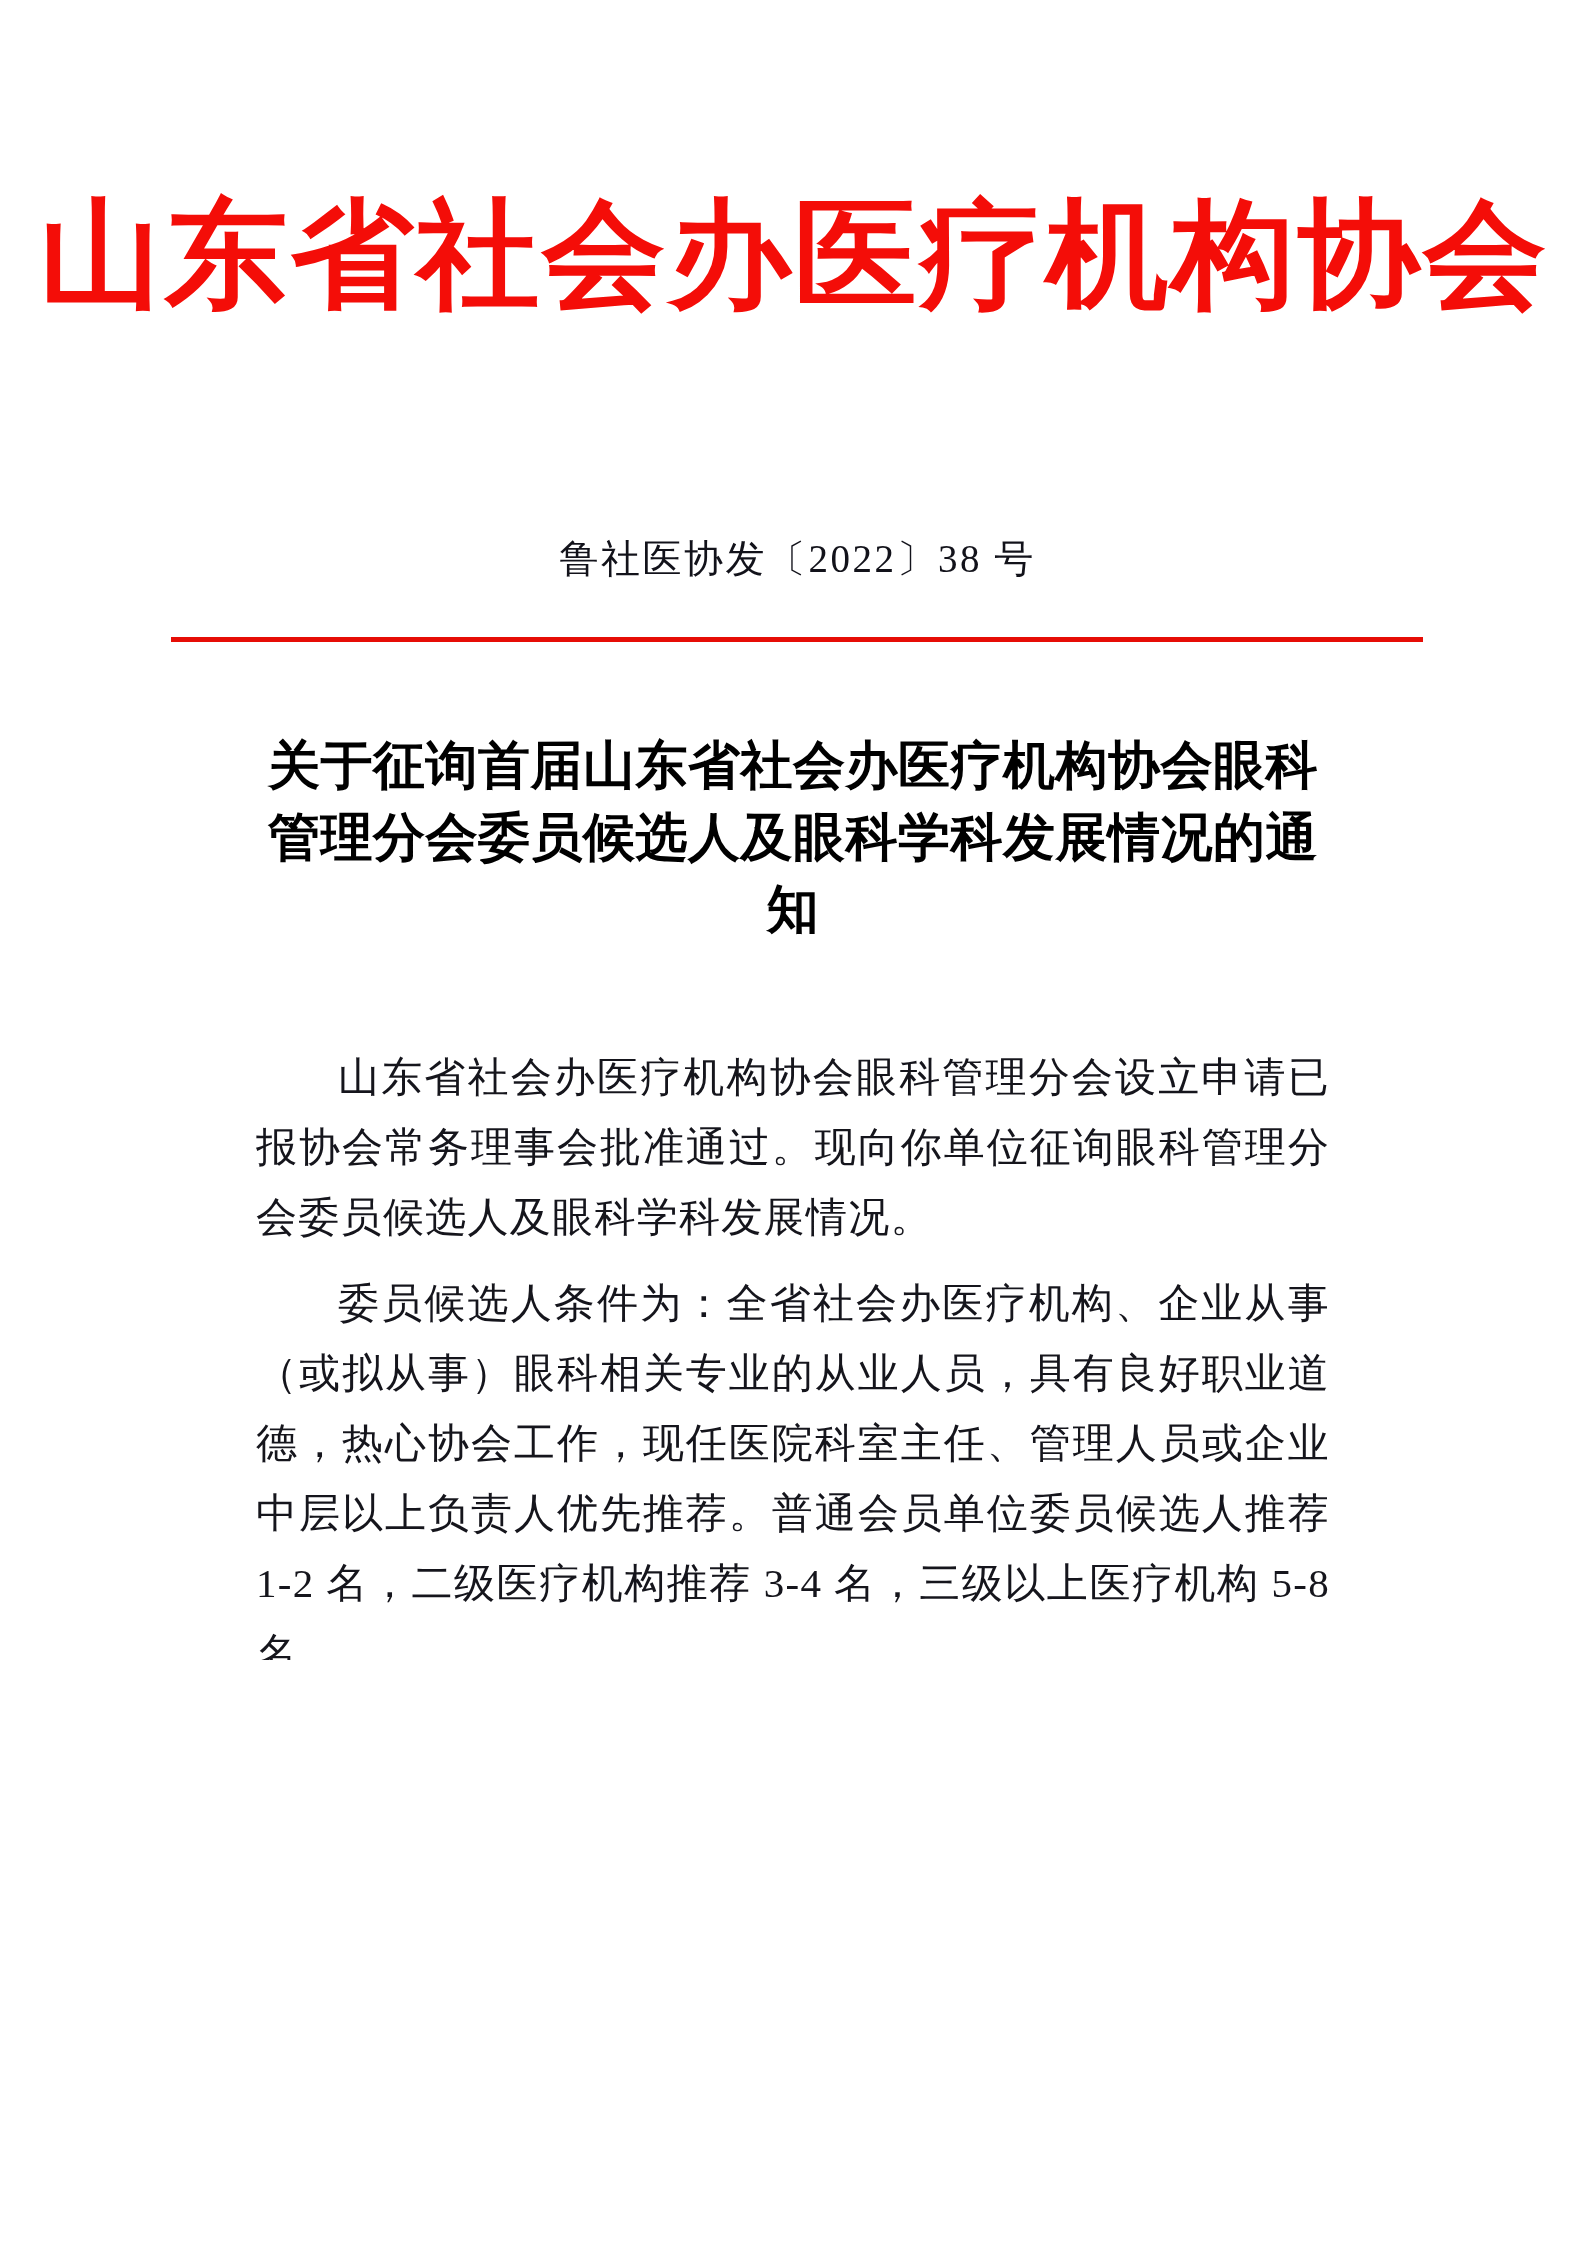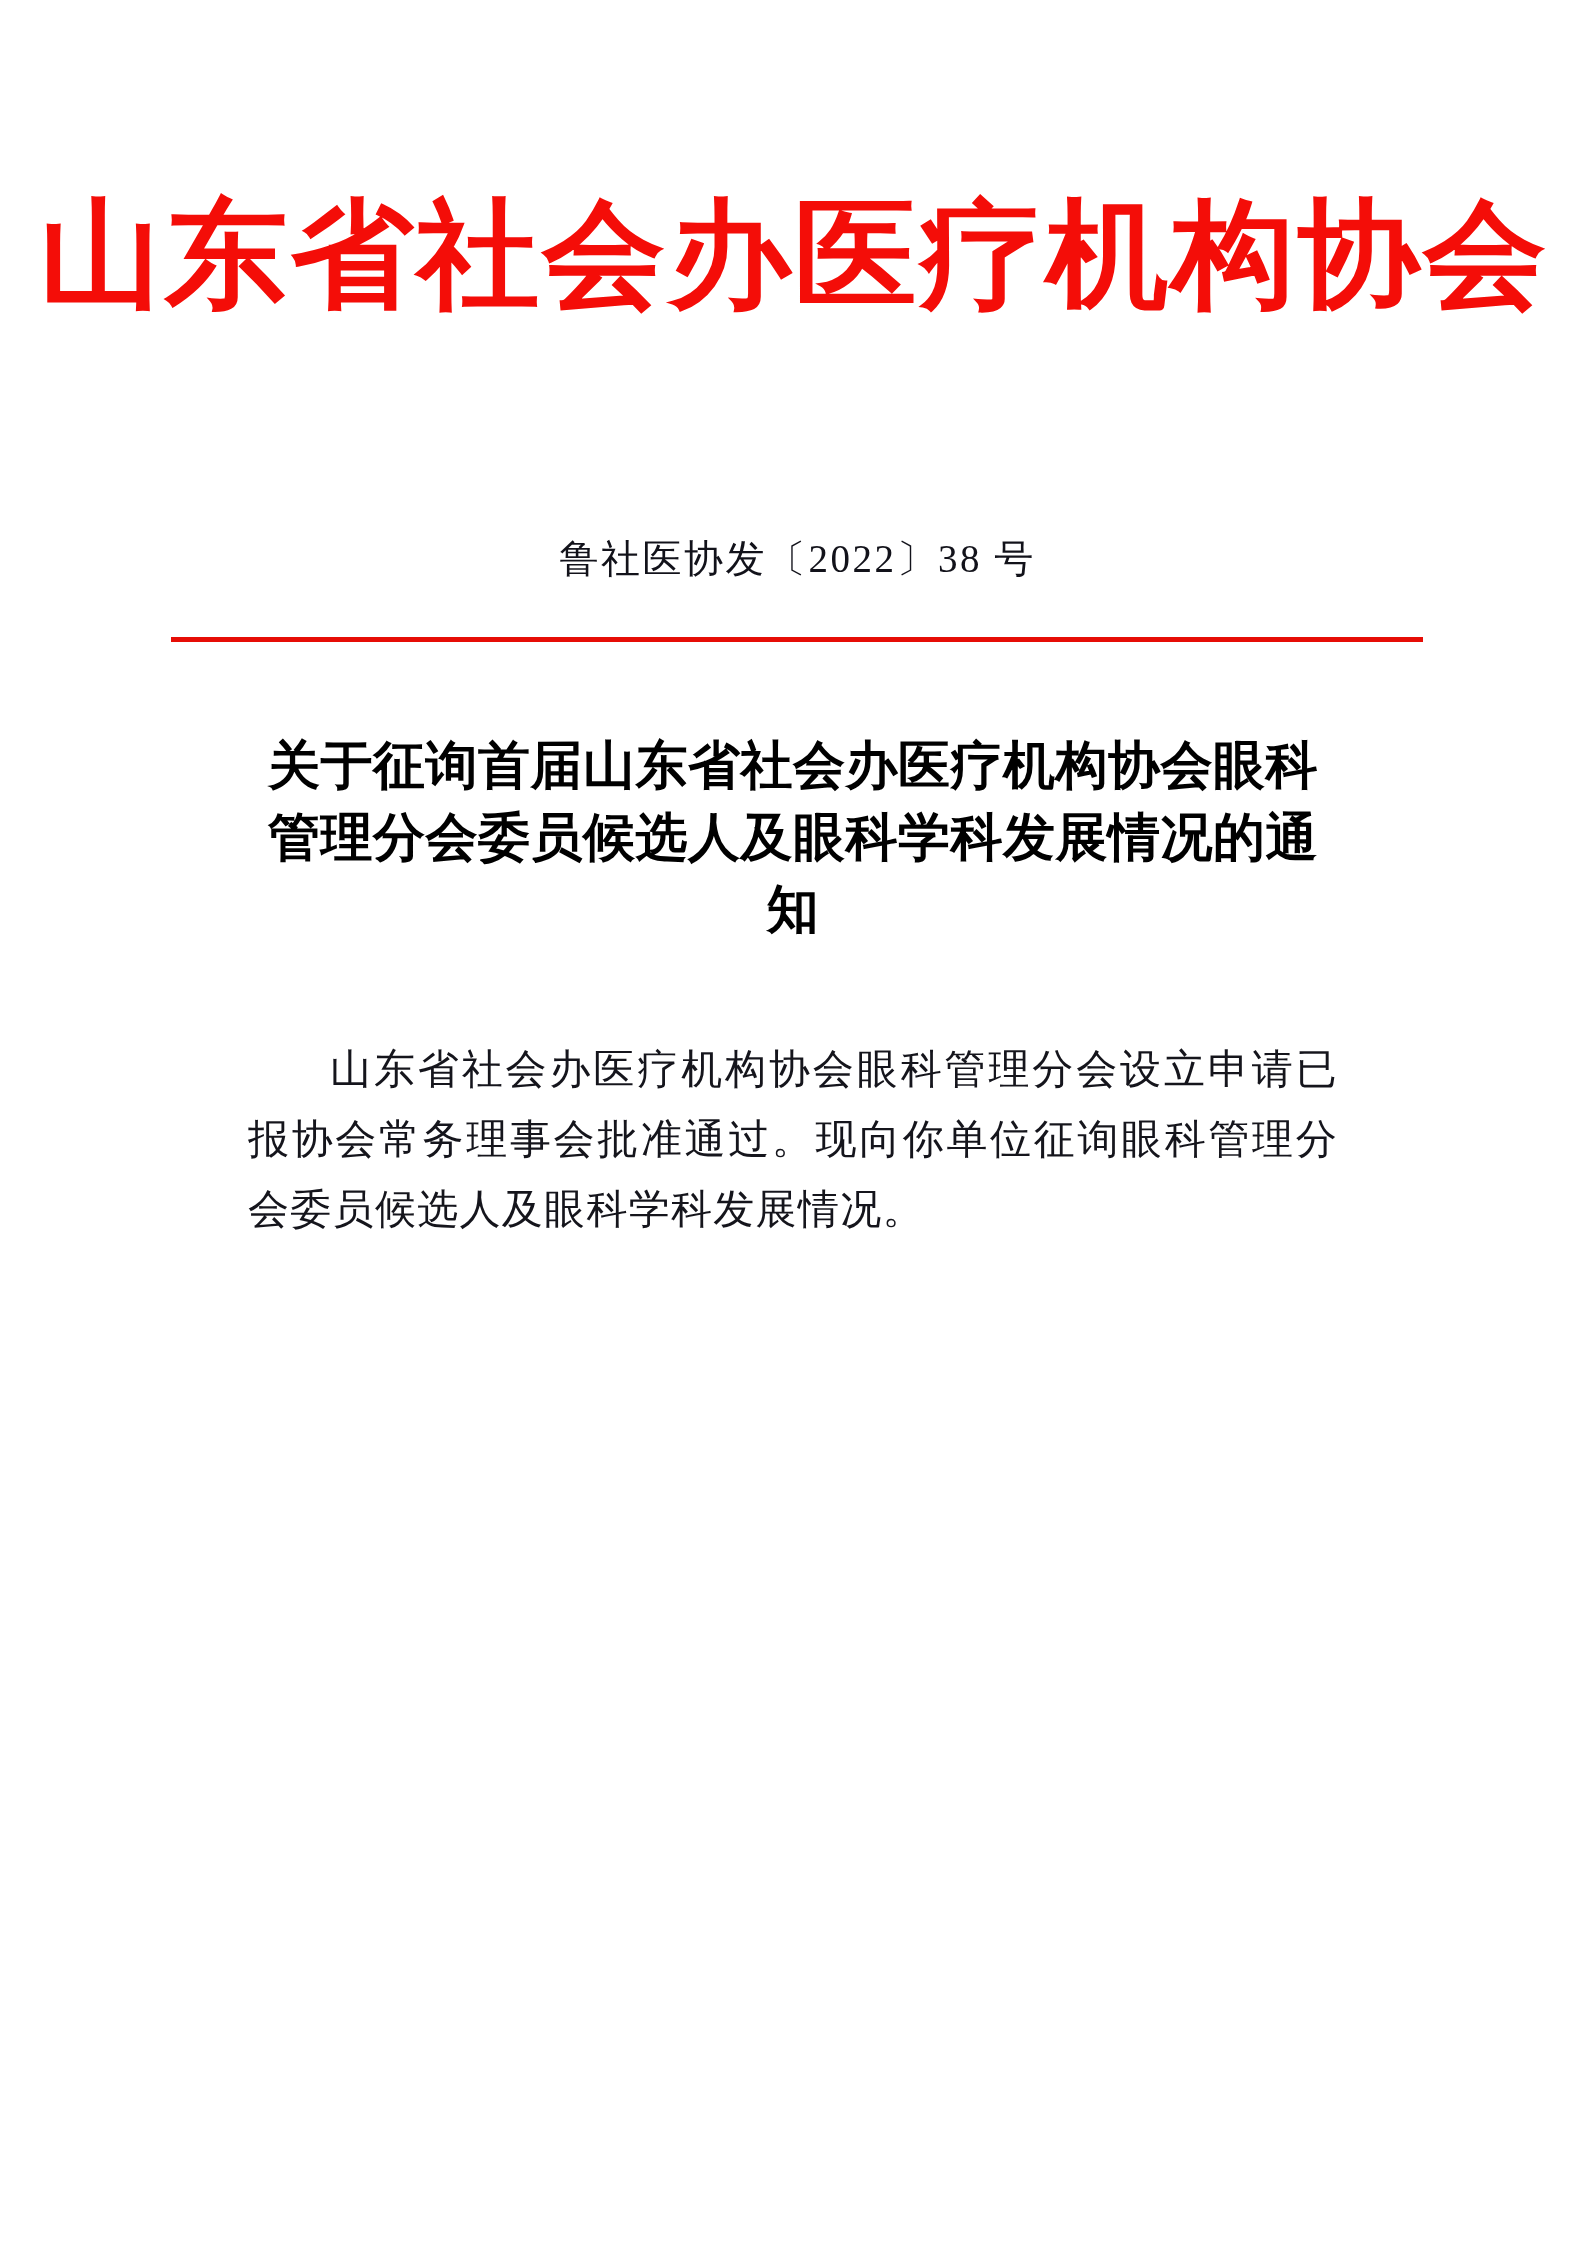--- a/index.html
+++ b/index.html
@@ -98,21 +98,21 @@
     text-justify: inter-character;
     letter-spacing: 1.3px;
   }
 
   .salutation {
     margin: 0 0 42px 0;
     text-align: left;
   }
 
   .body-para {
-    margin: 8px;
+    margin: 16px;
     text-indent: 2em;
     text-align: justify;
     text-justify: inter-character;
   }
 
   
   .page-number {
     position: absolute;
     left: 0;
     top: 2078px;
@@ -133,17 +133,18 @@
   </div>
 
   <div class="doc-number">鲁社医协发〔2022〕38 号</div>
 
   <div class="red-rule"></div>
 
   <div class="doc-title">关于征询首届山东省社会办医疗机构协会眼科管理分会委员候选人及眼科学科发展情况的通知</div>
 
   <div class="body-block">
     <p class="body-para">山东省社会办医疗机构协会眼科管理分会设立申请已报协会常务理事会批准通过。现向你单位征询眼科管理分会委员候选人及眼科学科发展情况。</p>
+    <p class="body-para">委员候选人条件为：全省社会办医疗机构、企业从事（或拟从事）眼科相关专业的从业人员，具有良好职业道德，热心协会工作，现任医院科室主任、管理人员或企业中层以上负责人优先推荐。普通会员单位委员候选人推荐 1-2 名，二级医疗机构推荐 3-4 名，三级以上医疗机构 5-8 名。</p>
   </div>
 
   <div class="page-number">1</div>
 
 </div>
 
 </body></html>

